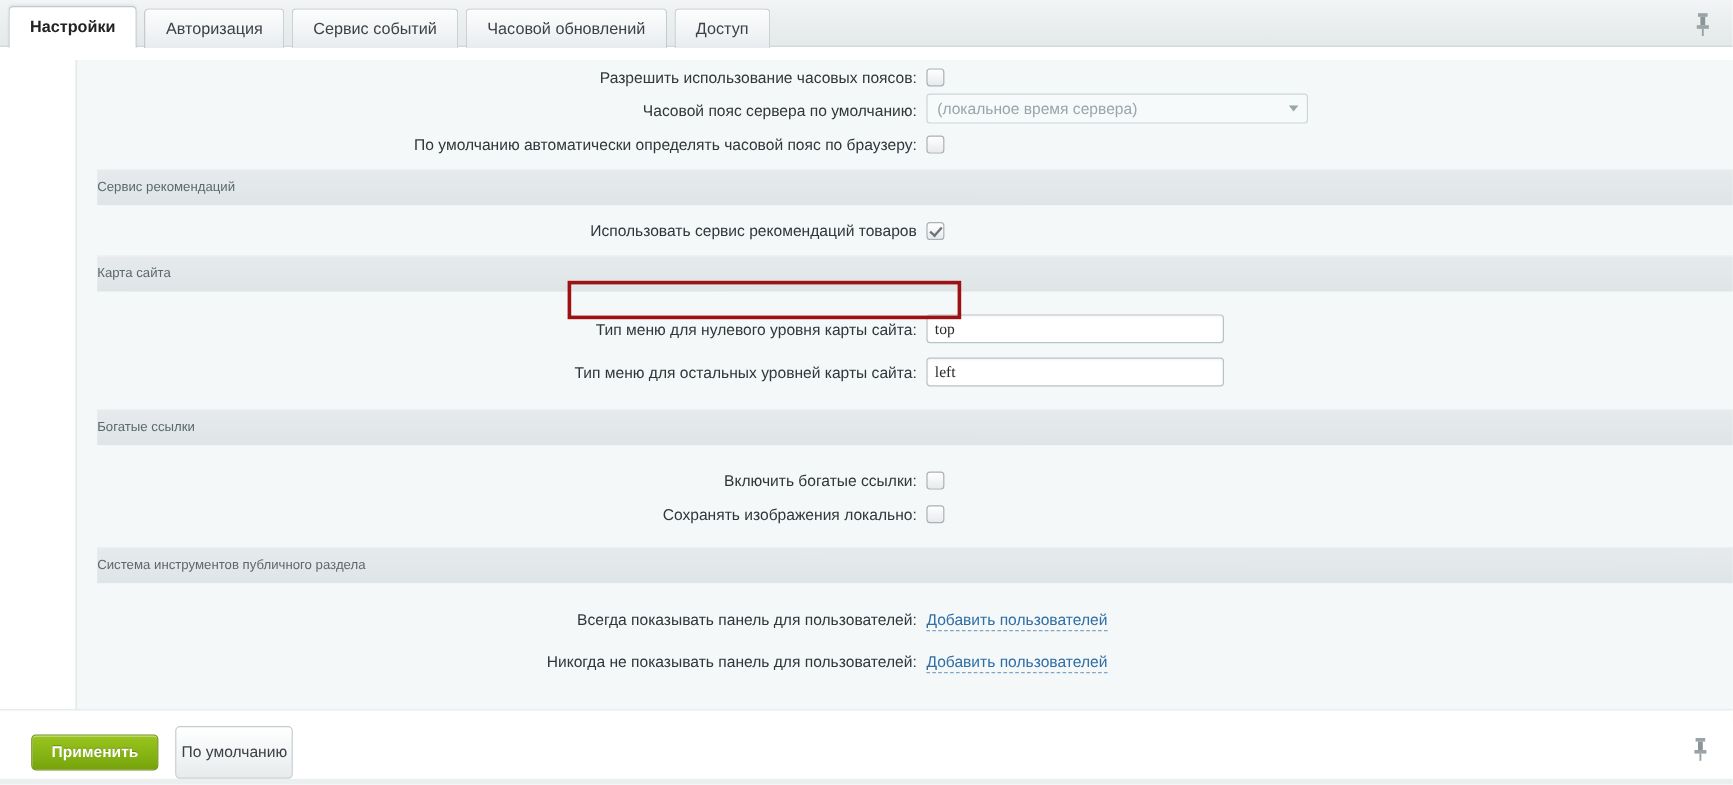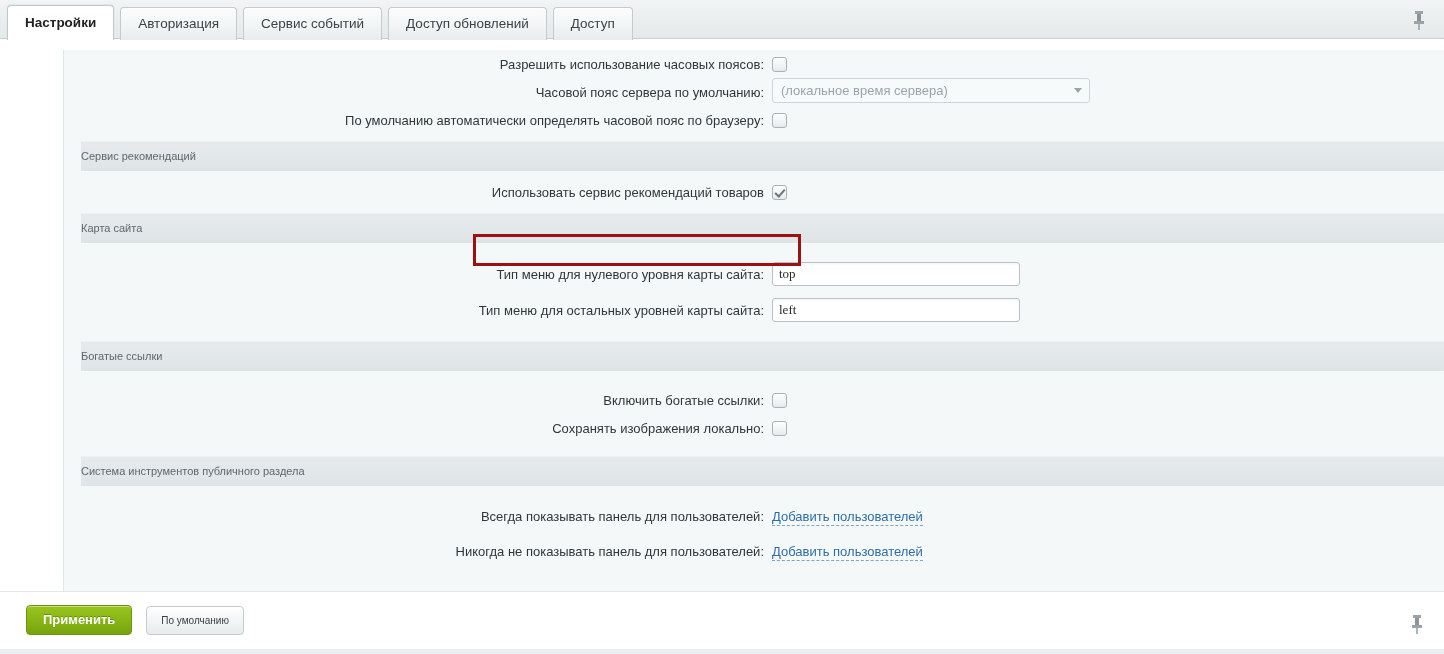--- a/index.html
+++ b/index.html
@@ -277,28 +277,28 @@
     color: #ffffff;
     font-weight: bold;
     font-size: 13px;
     cursor: pointer;
     text-shadow: 0 -1px 0 rgba(0,0,0,.25);
     box-shadow: inset 0 1px 0 rgba(255,255,255,.45);
     font-family: "Liberation Sans", sans-serif;
   }
   .btn-default {
     margin-left: 14px;
-    height: 29px;
+    height: 44px;
     line-height: 28px;
-    padding: 0 14px;
+    padding: 0 4px;
     border: 1px solid #c4ccd0;
     border-radius: 4px;
     background: linear-gradient(to bottom, #ffffff 0%, #f2f4f5 55%, #e7ebec 100%);
     color: #3a4145;
-    font-size: 10px;
+    font-size: 13px;
     cursor: pointer;
     box-shadow: inset 0 1px 0 #ffffff;
     font-family: "Liberation Sans", sans-serif;
   }
   .bottom-strip {
     position: absolute;
     left: 0;
     bottom: 0;
     width: 1444px;
     height: 5px;
@@ -316,21 +316,21 @@
       <div class="tab active">
         <span>Настройки</span>
       </div>
       <div class="tab">
         <span>Авторизация</span>
       </div>
       <div class="tab">
         <span>Сервис событий</span>
       </div>
       <div class="tab">
-        <span>Доступ обновлений</span>
+        <span>Часовой обновлений</span>
       </div>
       <div class="tab">
         <span>Доступ</span>
       </div>
     </div>
 
     <div class="pin-top" title="pin">
       <svg width="22" height="24" viewBox="0 0 22 24" aria-hidden="true">
         <rect x="7" y="3" width="8" height="3" fill="#9aa3a7"></rect>
         <rect x="9" y="6" width="4" height="7" fill="#8b9498"></rect>

